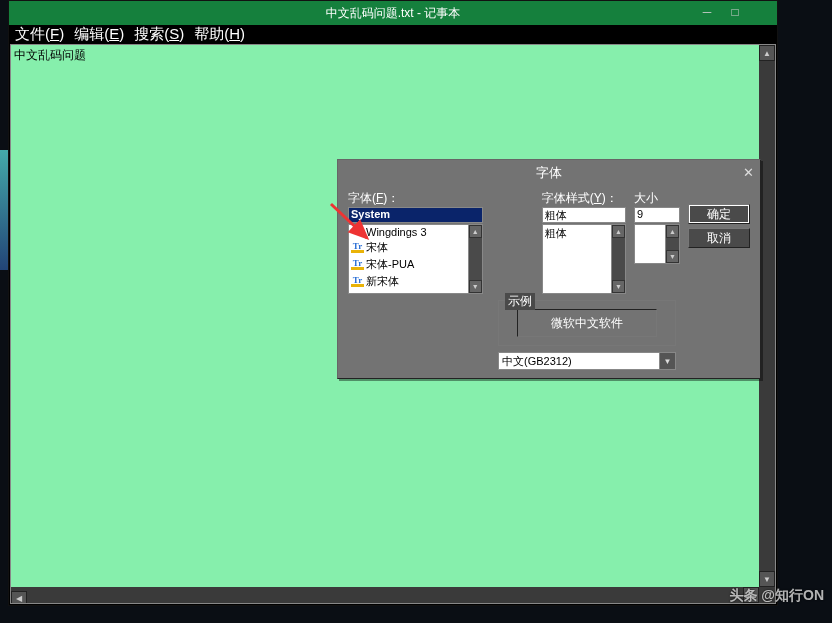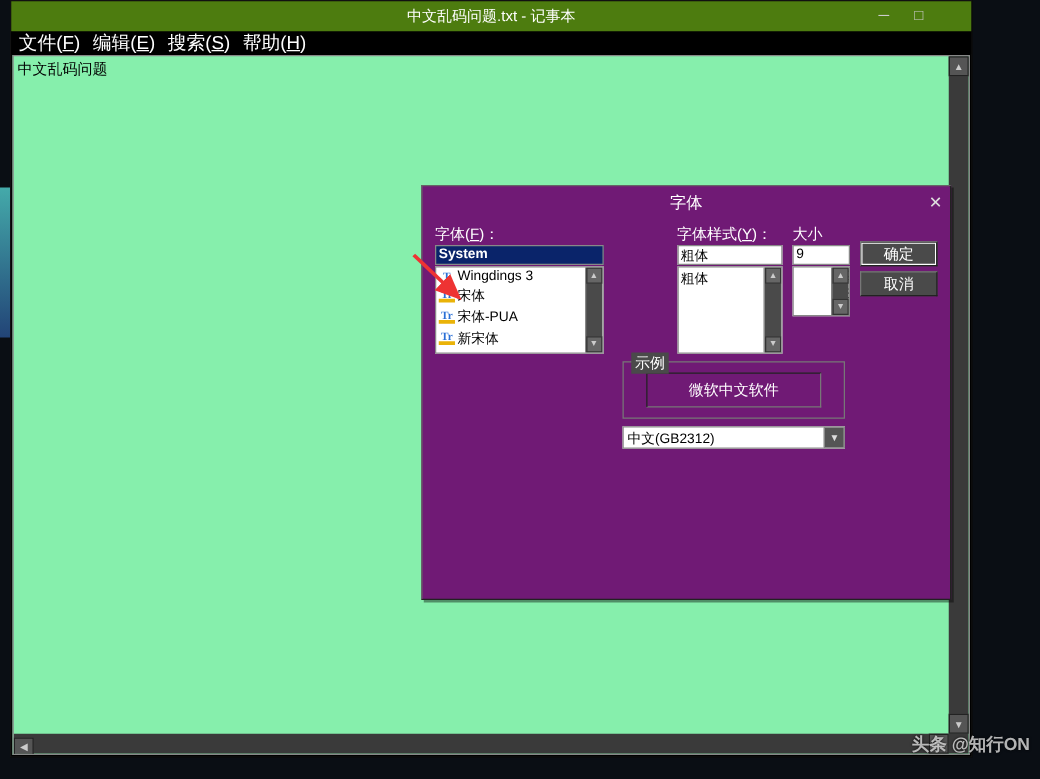--- a/index.html
+++ b/index.html
@@ -1,34 +1,34 @@
 <!DOCTYPE html>
 <html><head>
   <meta charset="utf-8">
   <style>
     * { box-sizing: border-box; margin: 0; padding: 0; font-family: "SimSun","宋体",sans-serif; }
     body { width: 832px; height: 623px; background: #0a0e14; position: relative; overflow: hidden; }
     .main-window { position: absolute; left: 8px; top: 0; width: 770px; height: 606px; background: #000; border: 1px solid #111; }
-    .titlebar { height: 24px; background: #4d7c0f; color: #fff; display: flex; align-items: center; justify-content: center; font-size: 12px; position: relative; }
+    .titlebar { height: 24px; background: #15803d; color: #fff; display: flex; align-items: center; justify-content: center; font-size: 12px; position: relative; }
     .title-controls { position: absolute; right: 0; top: 0; display: flex; }
     .title-btn { width: 28px; height: 22px; color: #ccc; display: flex; align-items: center; justify-content: center; font-size: 12px; }
     .menubar { height: 18px; background: #000; color: #fff; display: flex; align-items: center; font-size: 15px; padding-left: 4px; gap: 6px; }
     .menu-item { padding: 0 2px; }
     .menu-item u { text-decoration: underline; }
     .editor { background: #86efac; margin: 1px; height: calc(100% - 44px); border: 1px solid #888; position: relative; overflow: hidden; }
     .editor-text { font-size: 12px; padding: 2px 3px; color: #000; }
     .ed-scroll-v { position: absolute; right: 0; top: 0; width: 16px; height: calc(100% - 16px); background: #3a3a3a; }
     .ed-scroll-v .sbtn { height: 16px; background: #555; border: 1px solid #222; display:flex; align-items:center; justify-content:center; color:#ccc; font-size:8px;}
     .ed-scroll-v .sbtn.bot { position:absolute; bottom:0; width:100%;}
     .ed-scroll-h { position: absolute; bottom: 0; left: 0; height: 16px; width: calc(100% - 16px); background: #3a3a3a; }
     .ed-scroll-h .sbtn { width: 16px; height:100%; background: #555; border: 1px solid #222; display:inline-flex; align-items:center; justify-content:center; color:#ccc; font-size:8px;}
     .ed-scroll-h .sbtn.right { position:absolute; right:0;}
     .ed-corner { position:absolute; right:0; bottom:0; width:16px; height:16px; background:#3a3a3a;}
 
-    .dialog { position: absolute; left: 337px; top: 148px; width: 424px; height: 332px; background: #701a75; border-top:1px solid #666; border-left:1px solid #666; border-right:1px solid #222; border-bottom:1px solid #222; box-shadow: 2px 2px 0 rgba(0,0,0,.4); }
+    .dialog { position: absolute; left: 337px; top: 159px; width: 424px; height: 220px; background: #737373; border-top:1px solid #666; border-left:1px solid #666; border-right:1px solid #222; border-bottom:1px solid #222; box-shadow: 2px 2px 0 rgba(0,0,0,.4); }
     .dlg-title { height: 26px; color: #fff; display: flex; align-items: center; justify-content: center; font-size: 13px; position: relative; }
     .dlg-close { position: absolute; right: 6px; top: 5px; color: #ddd; font-size: 13px; }
     .dlg-body { padding: 4px 10px 8px; font-size: 12px; color: #fff; position: relative; height: calc(100% - 26px); }
     .lbl { font-size: 12px; color: #fff; }
     .underline { text-decoration: underline; }
     .row1 { display: flex; gap: 0; justify-content: flex-end; }
     .col-font { width: 142px; }
     .col-style { width: 130px; margin-left: 18px; padding-left: 41px;}
     .col-size { width: 46px; margin-left: 8px;}
     .col-btns { width: 62px; margin-left: 8px;}

